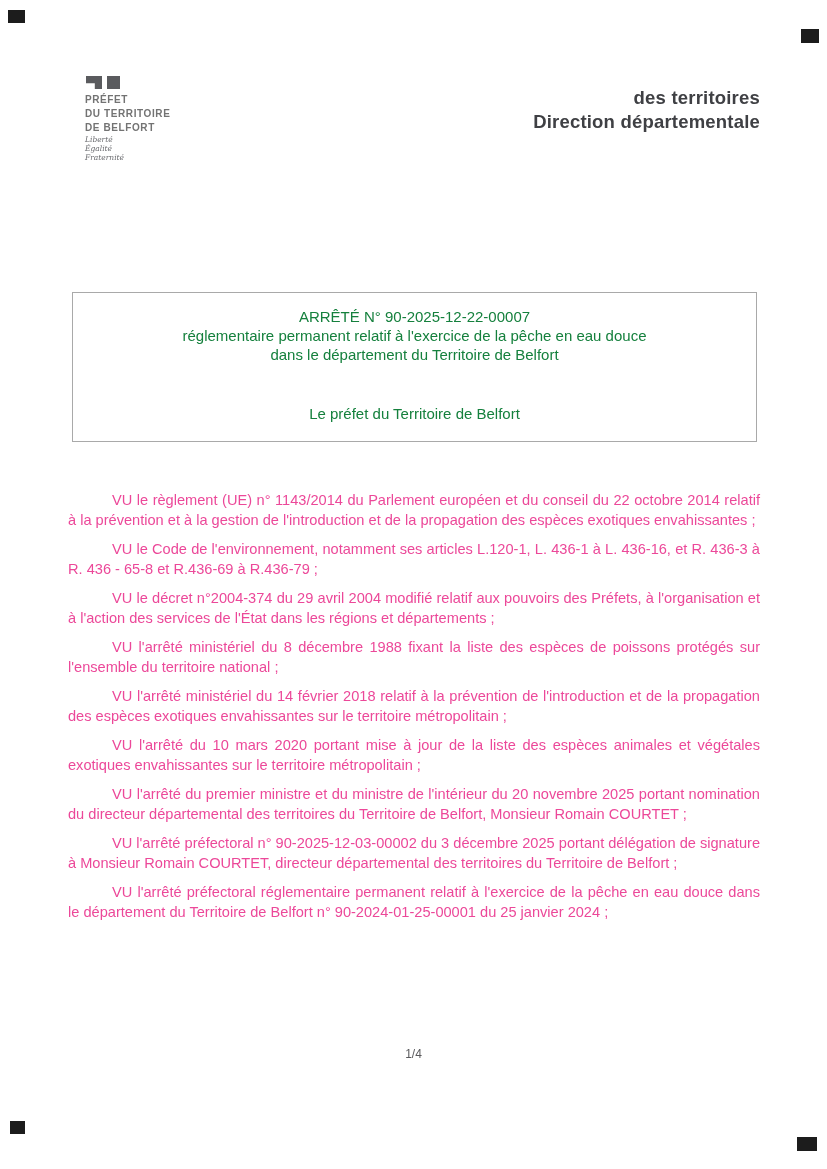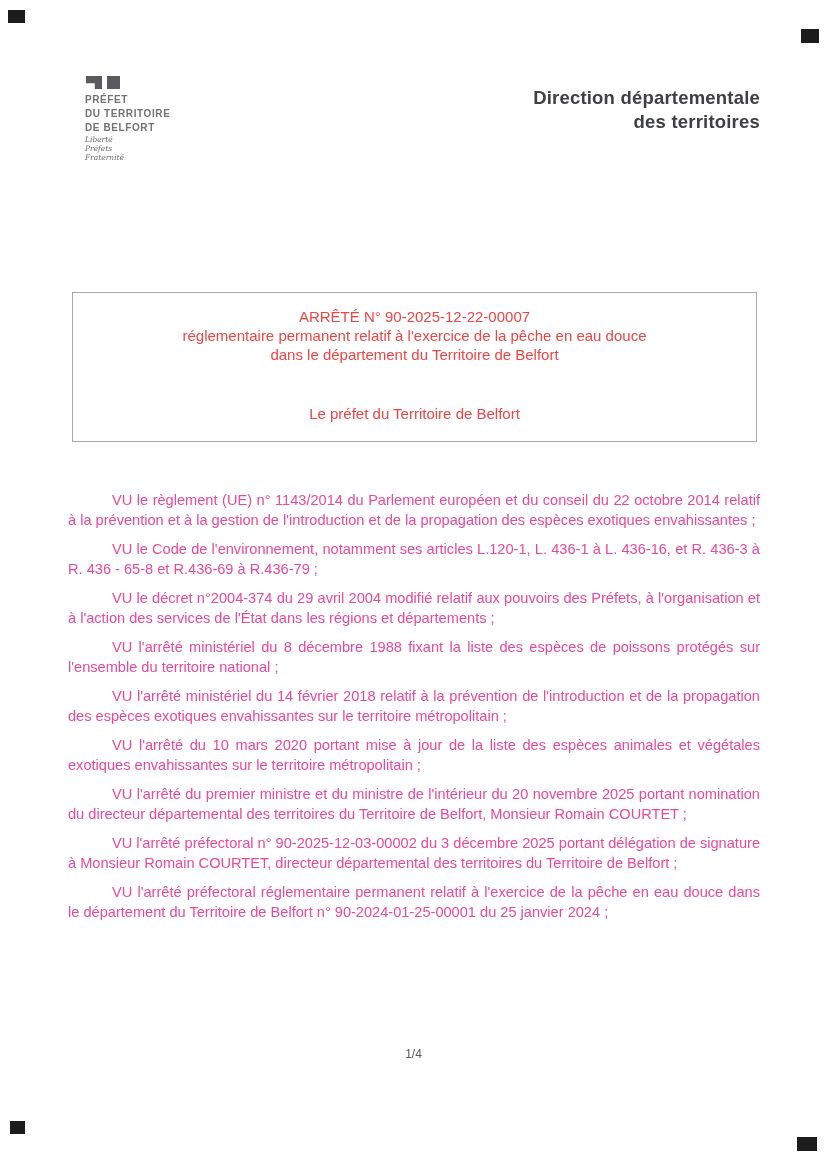--- a/index.html
+++ b/index.html
@@ -41,21 +41,21 @@
     text-align:right; margin-top:10px;
     font-weight:bold; font-size:18.5px; line-height:24px;
     color:#3f4044; letter-spacing:0.2px;
   }
 
   
   .title-box {
     position:absolute; left:72px; right:70px; top:292px;
     border:1px solid #a9a9a9;
     text-align:center;
-    font-size:15px; line-height:19px; color:#ef4444;
+    font-size:15px; line-height:19px; color:#15803d;
     padding:14px 28px 18px;
   }
   .title-box .l4 { margin-top:40px; }
 
   
   .body {
     position:absolute; left:68px; right:67px; top:490px;
     font-size:14.6px; line-height:20px; color:#ec4899;
     text-align:justify;
   }
@@ -81,27 +81,27 @@
     <div class="logo-block">
       <div class="flag">
         <span class="fa"></span>
           <span class="fb"></span>
       </div>
       <div class="logo-line">PRÉFET</div>
       <div class="logo-line">DU TERRITOIRE</div>
       <div class="logo-line">DE BELFORT</div>
       <div class="motto">
         <div>Liberté</div>
-        <div>Préfets</div>
+        <div>Égalité</div>
         <div>Fraternité</div>
       </div>
     </div>
     <div class="direction">
+      <div>des territoires</div>
       <div>Direction départementale</div>
-      <div>des territoires</div>
     </div>
   </header>
 
   <section class="title-box">
     <div class="l1">ARRÊTÉ N° 90-2025-12-22-00007</div>
     <div class="l2">réglementaire permanent relatif à l'exercice de la pêche en eau douce</div>
     <div class="l3">dans le département du Territoire de Belfort</div>
     <div class="l4">Le préfet du Territoire de Belfort</div>
   </section>
 

